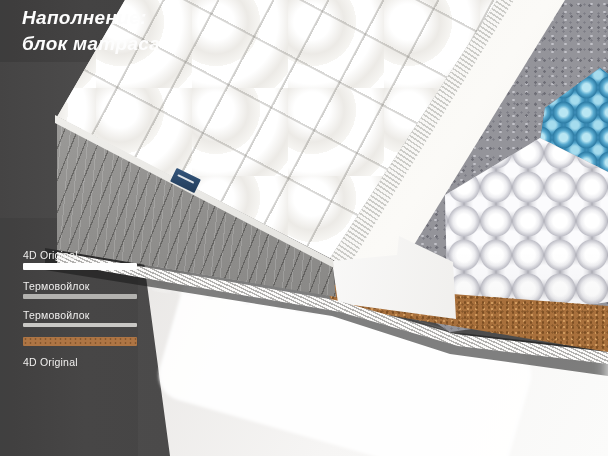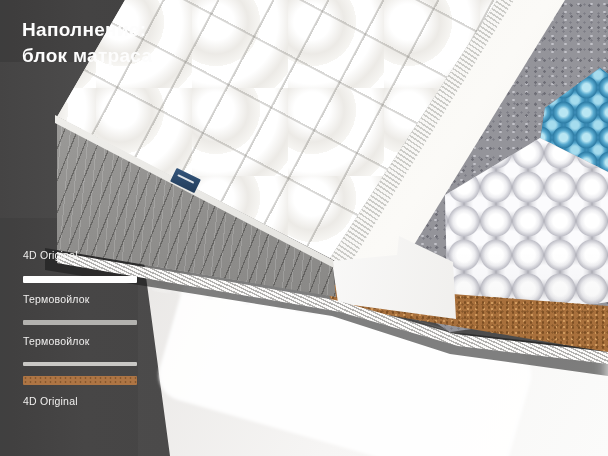--- a/index.html
+++ b/index.html
@@ -109,28 +109,28 @@
     background:linear-gradient(180deg,#f6f5f2,#d9d8d4);
   }
   .brand-tag{
     left:172px;top:173px;width:27px;height:15px;transform:rotate(26deg);
     background:linear-gradient(160deg,#35567c,#223c5a);border-radius:1px;
   }
   .brand-tag-mark{left:4px;top:5px;width:18px;height:2px;background:rgba(255,255,255,.85);border-radius:1px;}
 
   
   .page-title{
-    left:22px;top:17px;color:#fdfdfd;font-size:19px;font-weight:bold;
-    line-height:1.38;letter-spacing:.3px;white-space:pre-line;
+    left:22px;top:5px;color:#fdfdfd;font-size:19px;font-weight:bold;
+    line-height:1.38;letter-spacing:.3px;white-space:pre-line;font-style:italic;
   }
   .legend{left:23px;top:249px;width:118px;}
   .legend-item{position:relative;display:block;margin-bottom:10px;}
   .legend-label{
     position:relative;display:block;color:#f0efee;font-size:10.5px;line-height:12px;
-    letter-spacing:.2px;margin-bottom:15px;white-space:nowrap;
+    letter-spacing:.2px;margin-bottom:2px;white-space:nowrap;
   }
   .legend-swatch{position:relative;display:block;width:114px;border-radius:1px;}
   .legend-swatch.struto{
     background-image:
       radial-gradient(circle,#cfcec9 0 1px,transparent 1.3px),
       radial-gradient(circle,#f8f7f4 0 1px,transparent 1.3px);
     background-size:5px 4px,7px 5px;
   }
   .legend-swatch.coir{
     background-image:radial-gradient(circle,rgba(60,35,10,.35) 0 .8px,transparent 1.2px);

